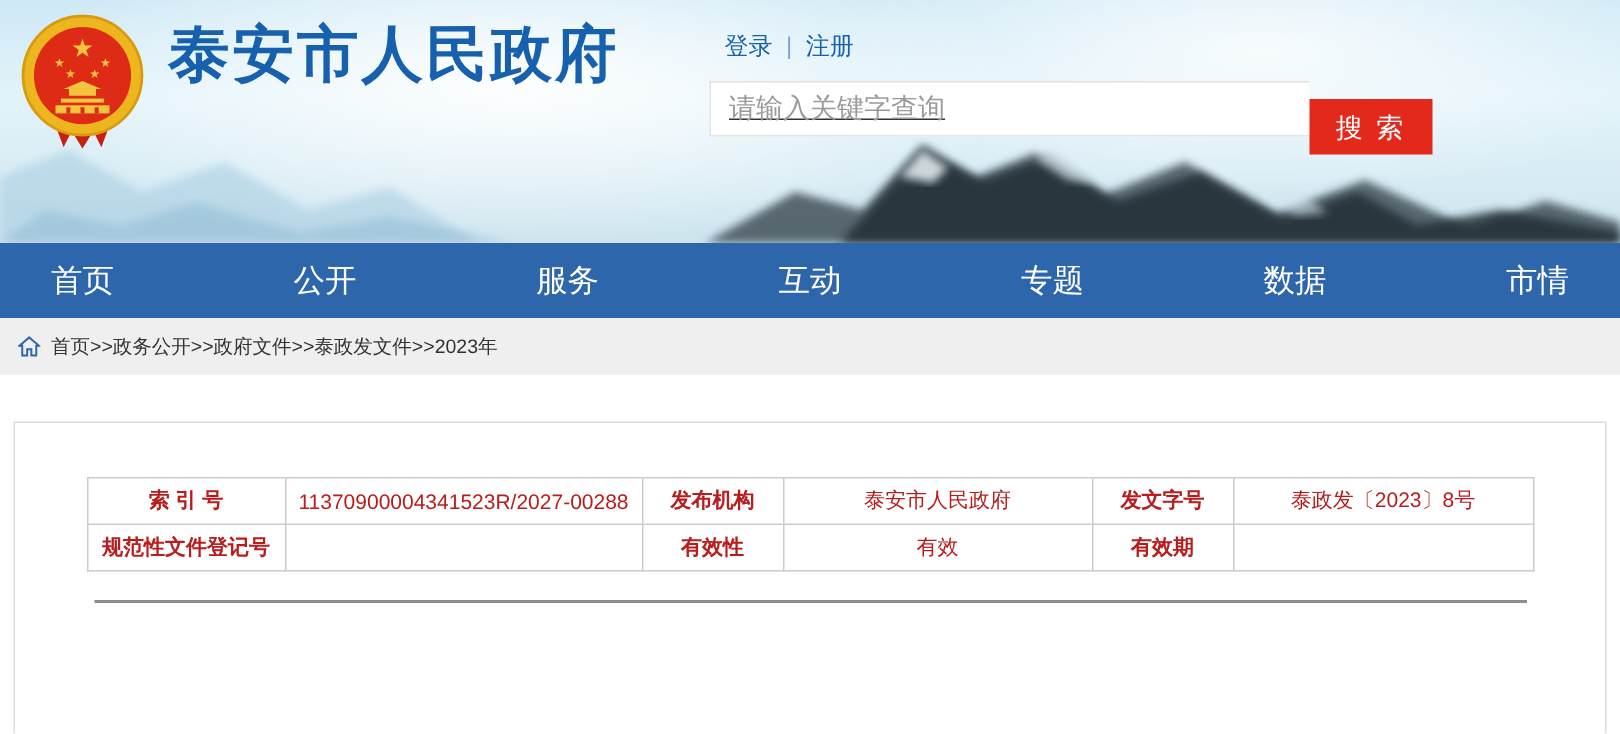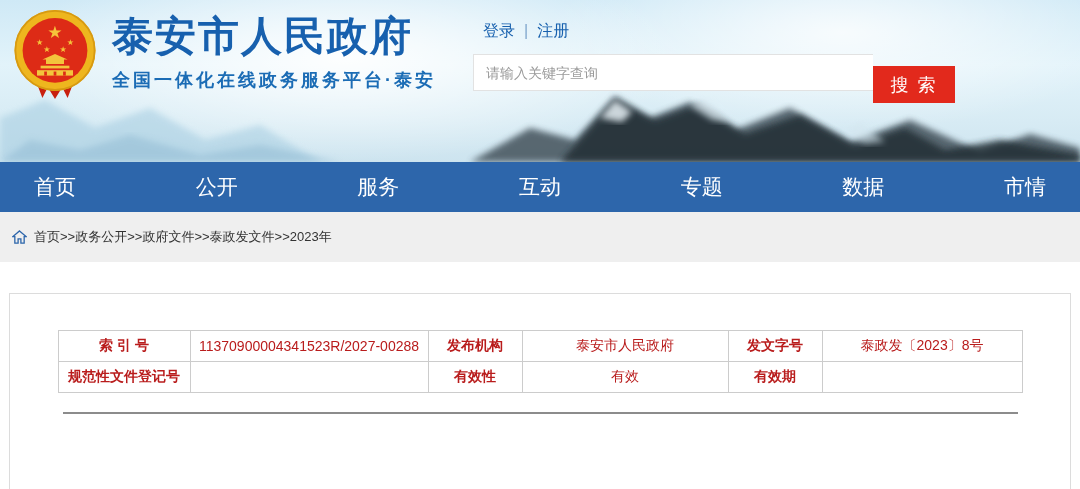--- a/index.html
+++ b/index.html
@@ -22,38 +22,39 @@
   .site-title { font-size:41px; font-weight:700; color:#1760ae; letter-spacing:2px; line-height:1.1; }
   .site-subtitle { margin-top:9px; font-size:18px; color:#1b6cb5; font-weight:700; letter-spacing:3px; }
 
   .account { position:absolute; left:483px; top:21px; font-size:16px; color:#1760ae; }
   .account a { color:#1760ae; text-decoration:none; cursor:pointer; }
   .account .sep { margin:0 9px; color:#7fa6cd; }
 
   .search-bar { position:absolute; left:473px; top:54px; width:482px; height:37px; display:flex; }
   .search-input {
     flex:1; height:37px; border:1px solid #e2e2e2; border-right:none; background:#fff;
-    padding:0 12px; font-size:14px; color:#333; outline:none;
+    padding:0 12px; font-size:18px; color:#333; outline:none;
     font-family:"Liberation Sans","DejaVu Sans",sans-serif;
+    text-decoration:underline;
   }
   .search-input::placeholder { color:#9a9a9a; }
   .search-btn {
     width:82px; height:37px; border:none; background:#e2291c; color:#fff;
     font-size:18px; cursor:pointer; font-family:inherit; letter-spacing:2px;margin-top:12px;
   }
 
   
   .nav {
     height:50px; background:#2d66ab; display:flex; align-items:center;
     justify-content:space-between; padding:0 34px;
   }
   .nav-item { color:#ffffff; font-size:21px; cursor:pointer; white-space:nowrap; }
 
   
-  .breadcrumb-bar { height:50px; background:#efefef; display:flex; align-items:center; padding:0 12px; }
+  .breadcrumb-bar { height:38px; background:#efefef; display:flex; align-items:center; padding:0 12px; }
   .home-icon { width:15px; height:14px; margin-right:7px; display:inline-block; }
   .crumbs { font-size:13px; color:#333; }
   .crumbs .crumb { color:#333; cursor:pointer; }
   .crumbs .crumb-sep { color:#333; }
 
   
   .content { background:#fff; padding:31px 9px 0; }
   .card { background:#fff; border:1px solid #dcdcdc; min-height:270px; }
 
   table.meta { width:964px; margin:36px auto 0; border-collapse:collapse; table-layout:fixed; }
@@ -103,21 +104,20 @@
       <path d="M36 57 L50 51 L64 57 L60 57 L60 62 L40 62 L40 57 Z" fill="#f3c53c"></path>
       <rect x="34" y="64" width="32" height="3" fill="#f3c53c"></rect>
       <rect x="30" y="69" width="40" height="6" fill="#f3c53c"></rect>
       <rect x="38" y="70.5" width="3" height="4.5" fill="#dd2b16"></rect>
       <rect x="48.5" y="70.5" width="3" height="4.5" fill="#dd2b16"></rect>
       <rect x="59" y="70.5" width="3" height="4.5" fill="#dd2b16"></rect>
     </svg>
 
     <div class="site-block">
       <div class="site-title">泰安市人民政府</div>
-      <div class="site-subtitle">全国一体化在线政务服务平台·泰安</div>
     </div>
 
     <div class="account">
       <a>登录</a><span class="sep">|</span><a>注册</a>
     </div>
 
     <div class="search-bar">
       <input class="search-input" type="text" placeholder="请输入关键字查询" style="">
       <button class="search-btn">搜 索</button>
     </div>

